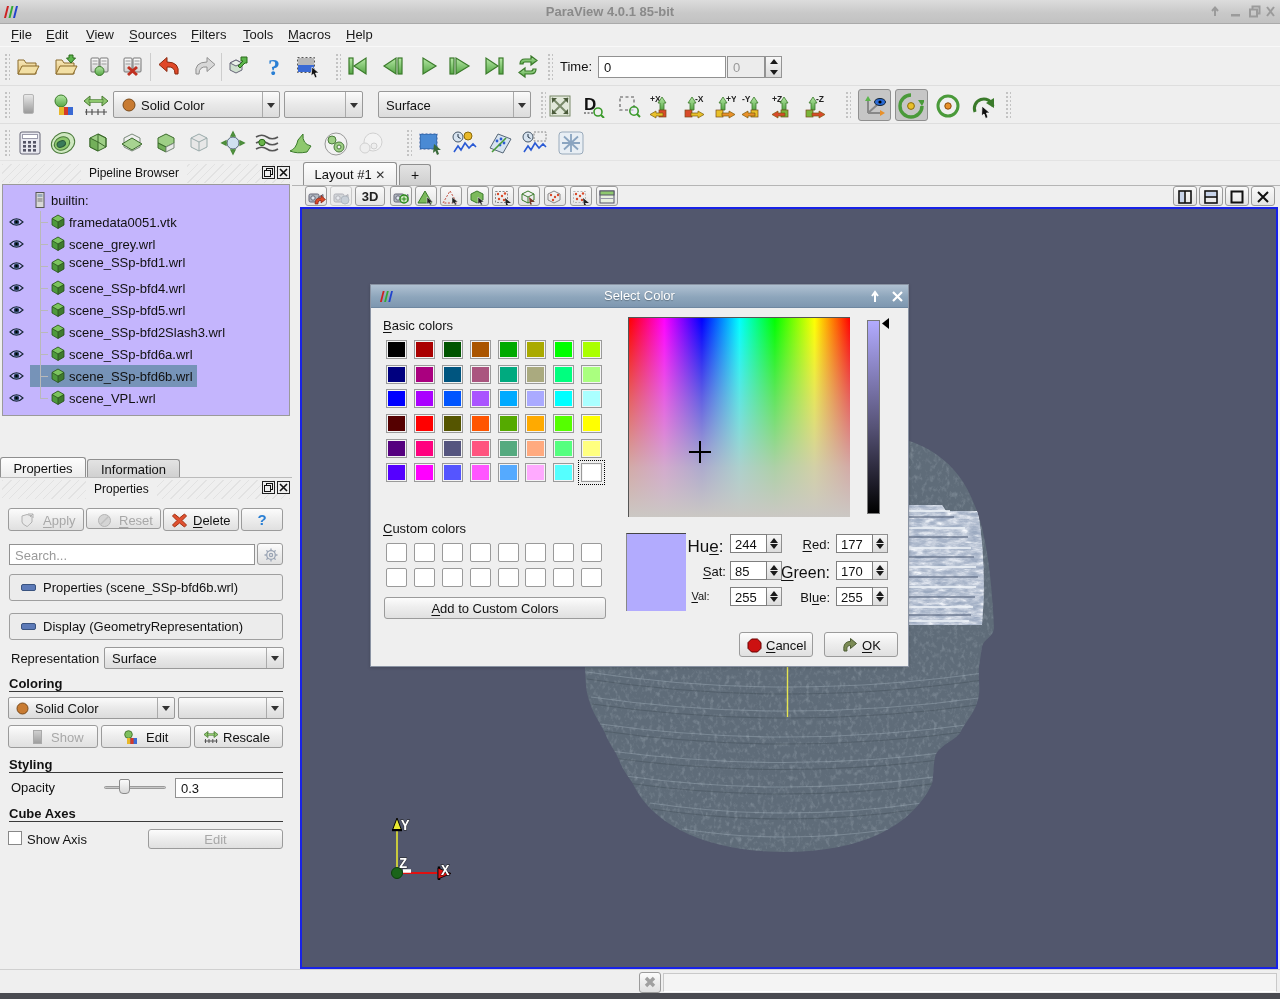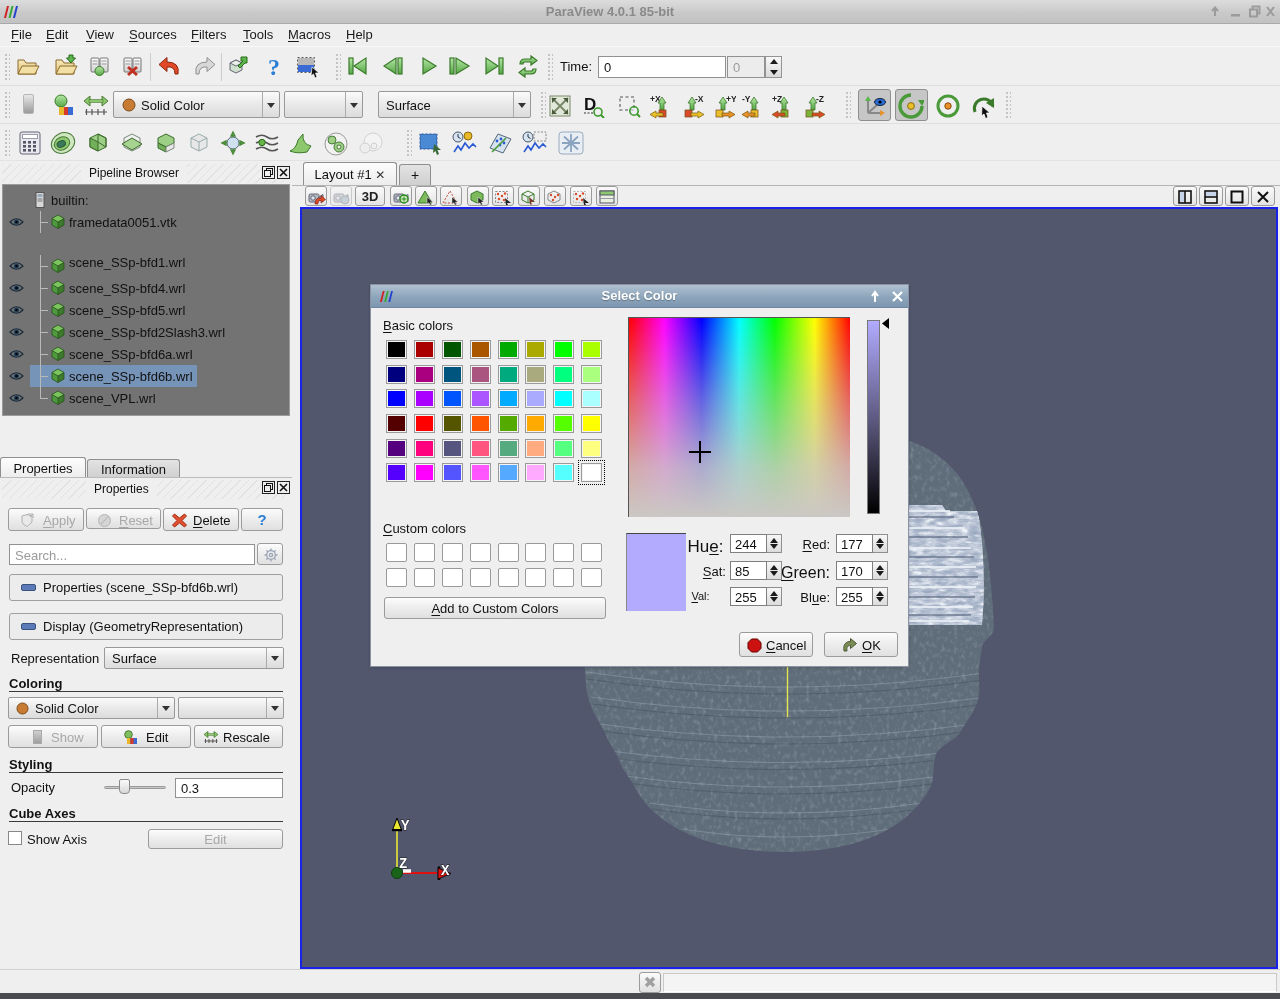--- a/index.html
+++ b/index.html
@@ -405,21 +405,21 @@
 <div class="docktitle abs" style="left:2px;top:164px;width:288px;">
   <div class="lblbg" style="left:79px;">Pipeline Browser</div>
 </div>
 <div class="dockbtn" style="left:262px;top:166px;"><svg width="11" height="11" viewBox="0 0 11 11">
       <rect x="3.5" y="1.5" width="6" height="6" fill="#efefef" stroke="#111"></rect>
       <rect x="1.5" y="3.5" width="6" height="6" fill="#efefef" stroke="#111"></rect>
     </svg></div>
 <div class="dockbtn" style="left:277px;top:166px;"><svg width="11" height="11" viewBox="0 0 11 11">
       <path d="M2 2 L9 9 M9 2 L2 9" stroke="#111" stroke-width="1.6"></path>
     </svg></div>
-<div id="tree" class="abs" style="left:2px;top:184px;width:288px;height:232px;background:#737373;border:1px solid #9a9a9a">
+<div id="tree" class="abs" style="left:2px;top:184px;width:288px;height:232px;background:#c4b5fd;border:1px solid #9a9a9a">
     <div style="position:absolute;left:0;top:0;width:286px;height:263px;overflow:hidden">
       <div style="position:absolute;left:0;top:4px;width:286px;height:22px">
 <svg width="10" height="16" viewBox="0 0 10 16" style="position:absolute;left:32px;top:3px">
           <rect x="1" y="0.5" width="8" height="15" fill="#d8d8d8" stroke="#555"></rect>
           <rect x="2.5" y="2" width="5" height="3" fill="#9ab"></rect>
           <rect x="2.5" y="6.5" width="5" height="1" fill="#777"></rect>
           <rect x="2.5" y="8.5" width="5" height="1" fill="#777"></rect>
         </svg>
 <span style="position:absolute;left:48px;top:4px;font-size:13px">builtin:</span>
       </div>
@@ -431,20 +431,36 @@
         </svg>
 <span style="position:absolute;left:37px;top:0px;width:1px;height:22px;background:#b9b9b9"></span>
 <span style="position:absolute;left:37px;top:11px;width:8px;height:1px;background:#b9b9b9"></span>
         <svg width="16" height="15" viewBox="0 0 16 15" style="position:absolute;left:47px;top:3px">
           <path d="M2 4.5 L8 1 L14 4.5 L14 11 L8 14.5 L2 11 Z" fill="#4e9a3c"></path>
           <path d="M2 4.5 L8 1 L14 4.5 L8 8 Z" fill="#7cc45e"></path>
           <path d="M8 8 L14 4.5 L14 11 L8 14.5 Z" fill="#3e7a2e"></path>
           <path d="M2 4.5 L8 1 L14 4.5 L14 11 L8 14.5 L2 11 Z M2 4.5 L8 8 L14 4.5 M8 8 L8 14.5" fill="none" stroke="#2a4f1e" stroke-width="0.8"></path>
         </svg>
 <span style="position:absolute;left:66px;top:4px;font-size:13px">framedata0051.vtk</span>
+      </div>
+      <div style="position:absolute;left:0;top:48px;width:286px;height:22px">
+        <svg width="15" height="10" viewBox="0 0 15 10" style="position:absolute;left:6px;top:6px">
+          <path d="M1 5 Q7.5 -1.5 14 5 Q7.5 11.5 1 5 Z" fill="none" stroke="#1a2a3a" stroke-width="1.1"></path>
+          <circle cx="7.5" cy="5" r="2.6" fill="#23405c"></circle>
+          <circle cx="7.5" cy="5" r="1.2" fill="#000"></circle>
+        </svg>
+<span style="position:absolute;left:37px;top:0px;width:1px;height:22px;background:#b9b9b9"></span>
+<span style="position:absolute;left:37px;top:11px;width:8px;height:1px;background:#b9b9b9"></span>
+        <svg width="16" height="15" viewBox="0 0 16 15" style="position:absolute;left:47px;top:3px">
+          <path d="M2 4.5 L8 1 L14 4.5 L14 11 L8 14.5 L2 11 Z" fill="#4e9a3c"></path>
+          <path d="M2 4.5 L8 1 L14 4.5 L8 8 Z" fill="#7cc45e"></path>
+          <path d="M8 8 L14 4.5 L14 11 L8 14.5 Z" fill="#3e7a2e"></path>
+          <path d="M2 4.5 L8 1 L14 4.5 L14 11 L8 14.5 L2 11 Z M2 4.5 L8 8 L14 4.5 M8 8 L8 14.5" fill="none" stroke="#2a4f1e" stroke-width="0.8"></path>
+        </svg>
+<span style="position:absolute;left:66px;top:4px;font-size:13px">scene_grey.wrl</span>
       </div>
       <div style="position:absolute;left:0;top:70px;width:286px;height:22px">
         <svg width="15" height="10" viewBox="0 0 15 10" style="position:absolute;left:6px;top:6px">
           <path d="M1 5 Q7.5 -1.5 14 5 Q7.5 11.5 1 5 Z" fill="none" stroke="#1a2a3a" stroke-width="1.1"></path>
           <circle cx="7.5" cy="5" r="2.6" fill="#23405c"></circle>
           <circle cx="7.5" cy="5" r="1.2" fill="#000"></circle>
         </svg>
 <span style="position:absolute;left:37px;top:0px;width:1px;height:22px;background:#b9b9b9"></span>
 <span style="position:absolute;left:37px;top:11px;width:8px;height:1px;background:#b9b9b9"></span>
         <svg width="16" height="15" viewBox="0 0 16 15" style="position:absolute;left:47px;top:3px">
@@ -872,21 +888,21 @@
 <div class="abs" style="left:663px;top:973px;width:614px;height:19px;background:#f4f4f4;border:1px solid #c9c9c9;border-bottom-color:#fff"></div>
 <div class="abs" style="left:0;top:993px;width:1280px;height:6px;background:#4a4b51"></div>
 
 <div id="dialog" class="abs" style="left:370px;top:284px;width:539px;height:383px;background:#efefef;border:1px solid #8a93a3;box-shadow:0 1px 3px rgba(0,0,0,.18)">
   <div class="abs" style="left:0;top:0;width:537px;height:23px;background:linear-gradient(#b0c1d2,#8da5bb 55%,#7e97b0);border-bottom:1px solid #6e87a0">
     <svg class="abs" style="left:8px;top:5px" width="14" height="13" viewBox="0 0 15 14">
       <path d="M1 13 L4 1 L6 1 L3 13 Z" fill="#cc2222"></path>
       <path d="M5.5 13 L8.5 1 L10.5 1 L7.5 13 Z" fill="#33aa33"></path>
       <path d="M10 13 L13 1 L15 1 L12 13 Z" fill="#2244cc"></path>
     </svg>
-    <div class="abs" style="width:100%;text-align:center;top:3px;font-weight:bold;font-size:13px;color:#fff;text-shadow:0 1px 1px rgba(0,0,0,.3)">Select Color</div>
+    <div class="abs" style="width:100%;text-align:center;top:3px;font-weight:normal;font-size:13px;color:#fff;text-shadow:0 1px 1px rgba(0,0,0,.3)">Select Color</div>
     <svg class="abs" style="left:500px;top:5px" width="32" height="13" viewBox="0 0 32 13">
       <path d="M4 12 L4 3 M1 6 L4 2 L7 6" stroke="#fff" stroke-width="2" fill="none"></path>
       <path d="M22 2 L31 11 M31 2 L22 11" stroke="#fff" stroke-width="2.2" fill="none"></path>
     </svg>
   </div>
   <div id="dlgbody">
     <div class="abs" style="left:12px;top:33px;font-size:13px"><u>B</u>asic colors</div>
     <div id="basicgrid">
         <span style="position:absolute;left:15px;top:55px;width:21px;height:19px;border:1px solid #9a9a9a;background:#fff;box-shadow:inset 0 0 0 1px #f4f4f4">
           <span style="position:absolute;left:1px;top:1px;right:1px;bottom:1px;background:rgb(0, 0, 0)"></span>

